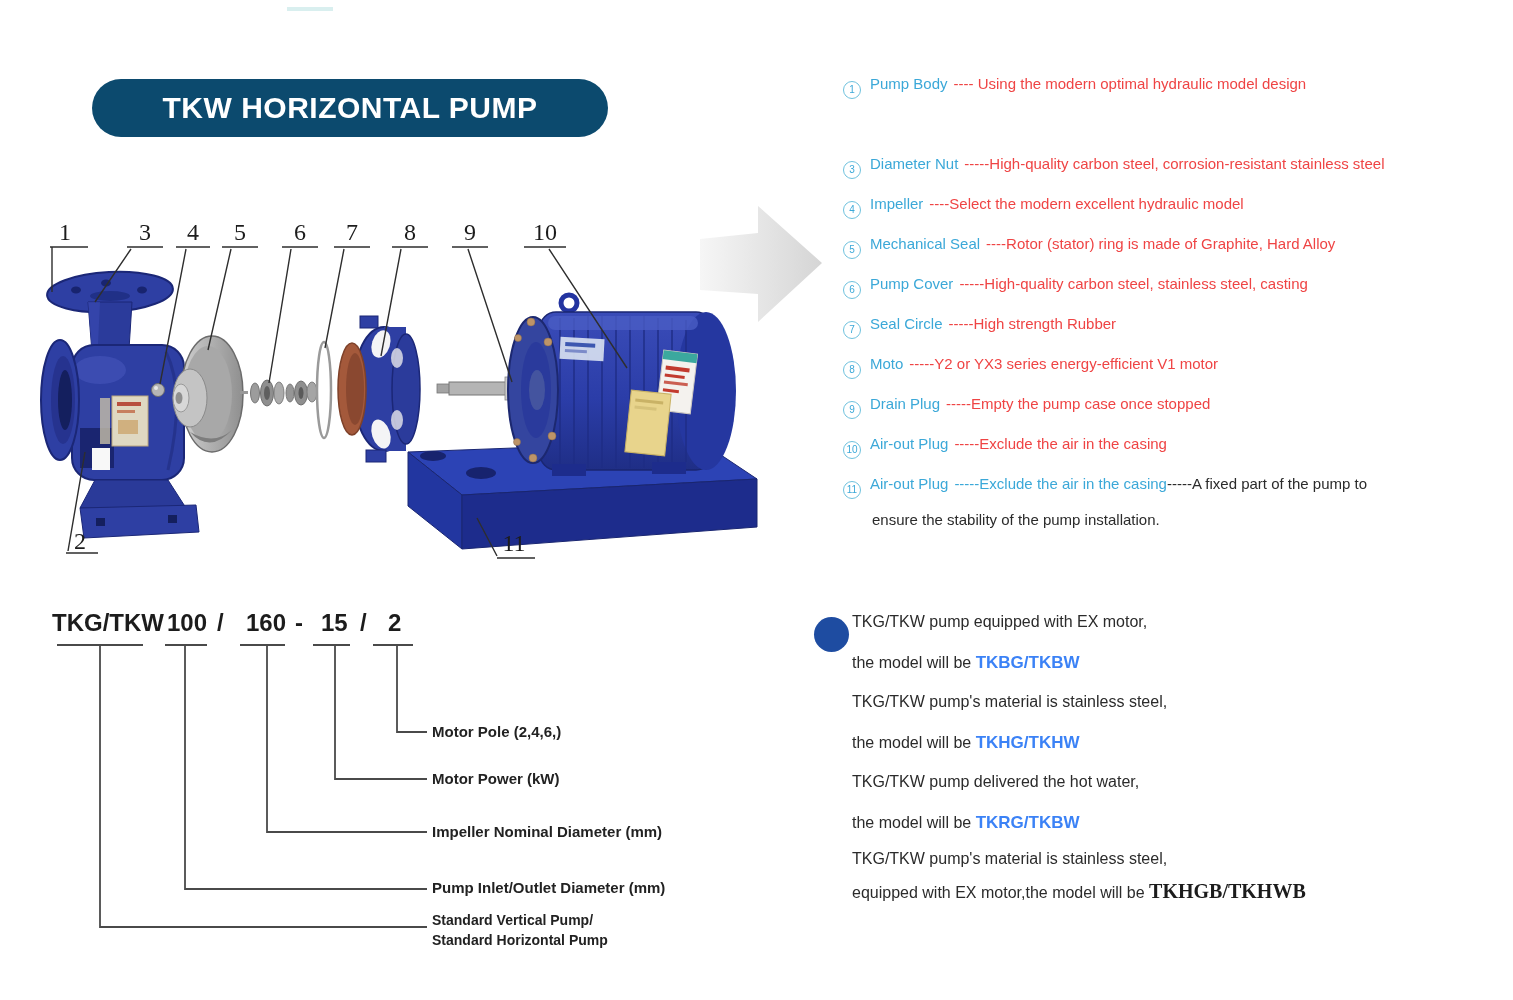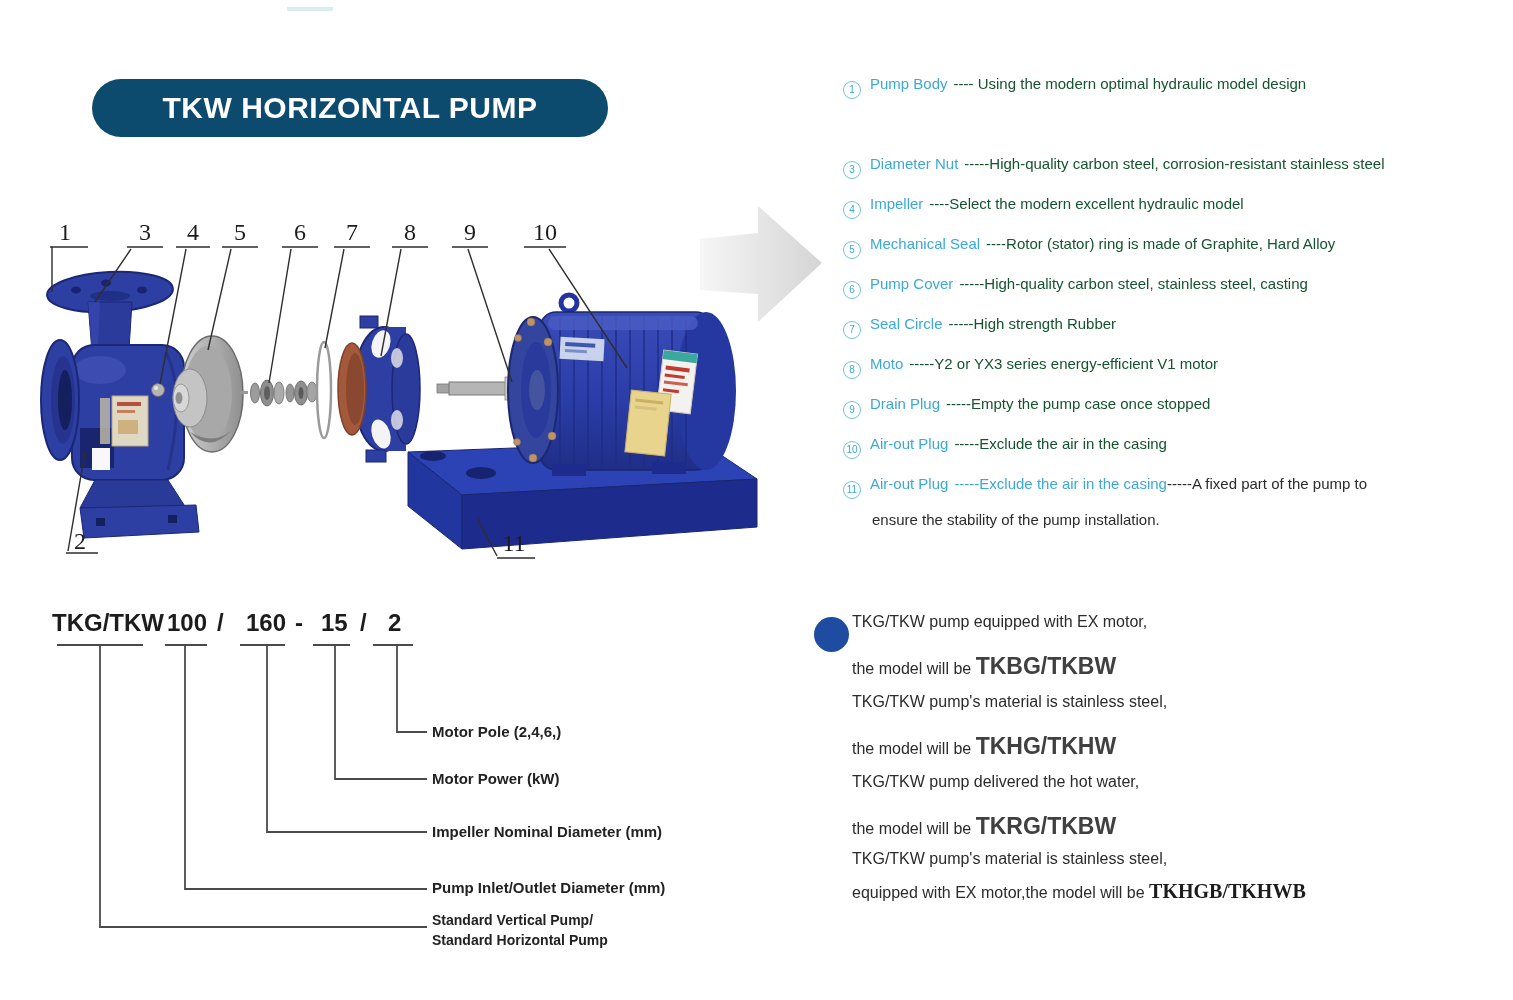--- a/index.html
+++ b/index.html
@@ -9,28 +9,28 @@
   .banner{position:absolute;left:92px;top:79px;width:516px;height:58px;border-radius:29px;
           background:#0c4a6e;display:flex;align-items:center;justify-content:center;}
   .banner span{color:#ffffff;font-weight:bold;font-size:30px;letter-spacing:.5px;}
   svg{position:absolute;left:0;top:0;}
   
   .legend-row{position:absolute;left:843px;width:665px;height:24px;font-size:15px;white-space:nowrap;}
   .lnum{display:inline-flex;width:18px;height:18px;border:1px solid #6fc2de;border-radius:50%;
         color:#3BA8D8;font-size:10px;align-items:center;justify-content:center;margin-right:9px;
         vertical-align:-4px;flex:none;box-sizing:border-box;}
   .lname{color:#3BA8D8;}
-  .lrest{color:#14532d;margin-left:6px;}
+  .lrest{color:#ef4444;margin-left:6px;}
   .lrest-cyan{color:#3BA8D8;margin-left:6px;}
   .lrest-black{color:#2b2b2b;}
   .lwrap2{position:absolute;left:872px;font-size:15px;color:#2b2b2b;margin-top:12px;}
   
   .bullet{position:absolute;left:814px;top:617px;width:35px;height:35px;border-radius:50%;background:#1E4CA1;}
   .note-line{position:absolute;left:852px;font-size:16px;color:#2b2b2b;white-space:nowrap;}
-  .note-model{font-weight:bold;color:#404040;font-size:23px;}
+  .note-model{font-weight:bold;color:#3b82f6;font-size:17px;}
   .note-model-big{font-weight:bold;color:#1c1c1c;font-size:20px;font-family:Liberation Serif, serif;}
 </style>
 </head>
 <body>
 
 <div class="page">
 
   <div class="top-dash"></div>
 
   <div class="banner">

